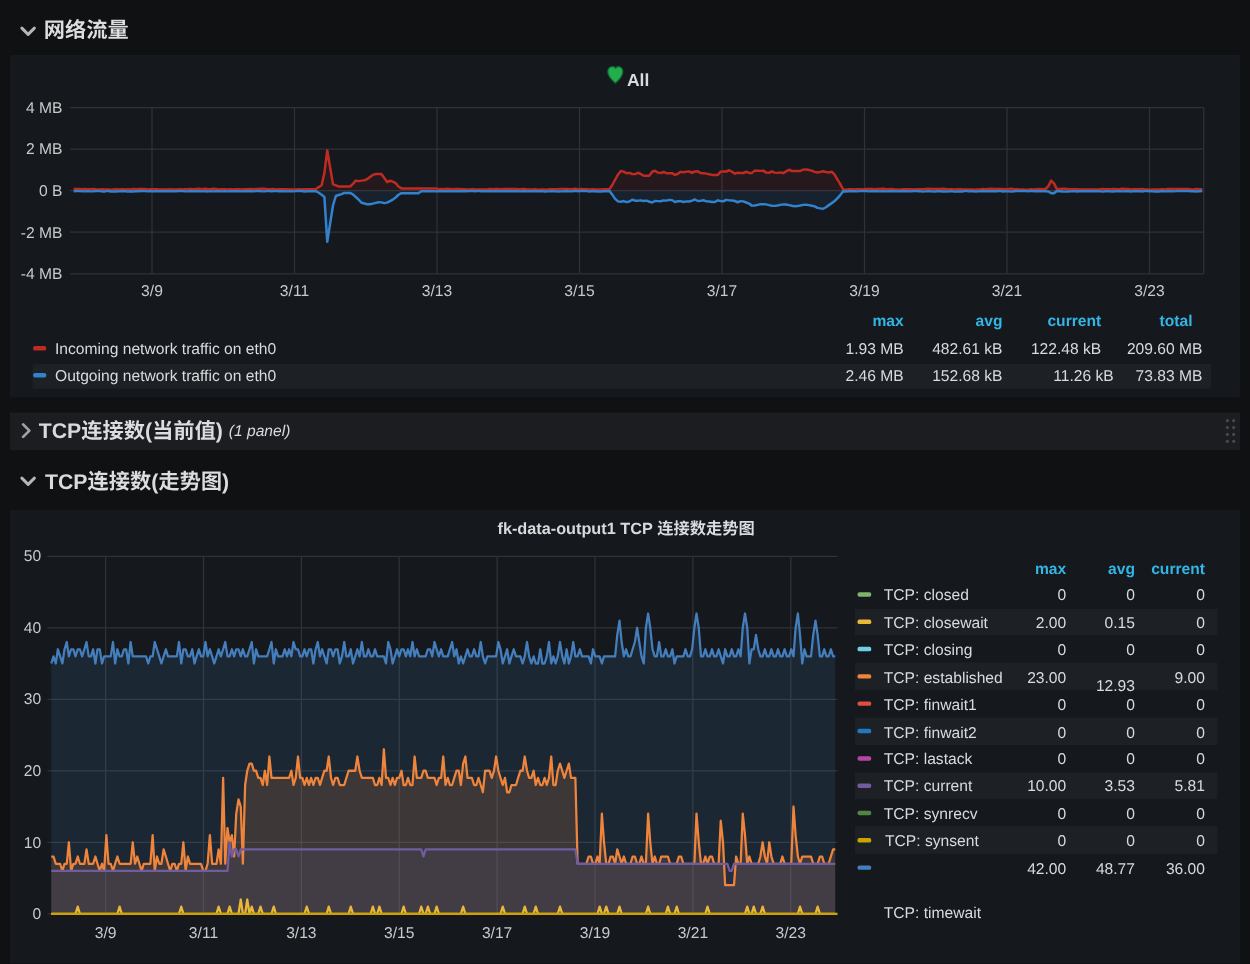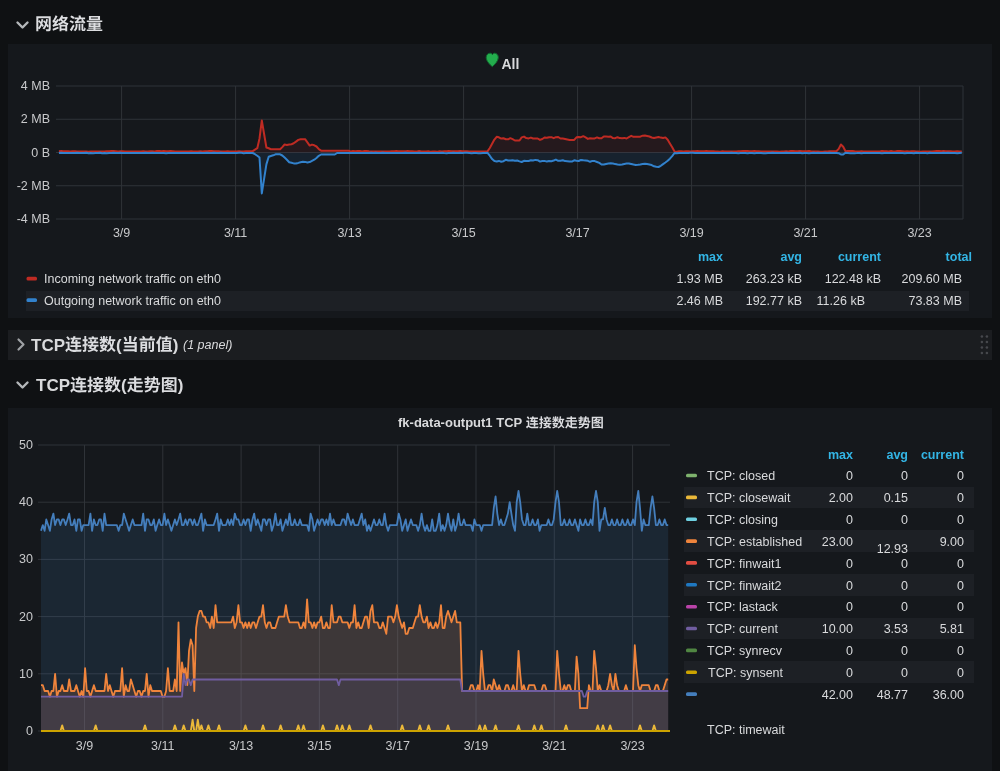--- a/index.html
+++ b/index.html
@@ -154,30 +154,30 @@
 <div class="t c" style="left:205.6px;top:224.5px;width:60px">3/11</div>
 <div class="t c" style="left:319.6px;top:224.5px;width:60px">3/13</div>
 <div class="t c" style="left:433.6px;top:224.5px;width:60px">3/15</div>
 <div class="t c" style="left:547.6px;top:224.5px;width:60px">3/17</div>
 <div class="t c" style="left:661.6px;top:224.5px;width:60px">3/19</div>
 <div class="t c" style="left:775.6px;top:224.5px;width:60px">3/21</div>
 <div class="t c" style="left:889.6px;top:224.5px;width:60px">3/23</div>
 <div class="t r hb" style="right:277px;top:249px;width:90px">max</div>
 <div class="t r hb" style="right:198px;top:249px;width:90px">avg</div>
 <div class="t r hb" style="right:119px;top:249px;width:90px">current</div>
-<div class="t r hb" style="right:28px;top:249px;width:112px">total</div>
+<div class="t r hb" style="right:46px;top:249px;width:112px">total</div>
 <div class="t lg" style="left:44px;top:271.3px">Incoming network traffic on eth0</div>
 <div class="t lg" style="left:44px;top:292.8px">Outgoing network traffic on eth0</div>
 <div class="t r lg" style="right:277px;top:271.3px;width:90px">1.93 MB</div>
-<div class="t r lg" style="right:198px;top:271.3px;width:90px">263.23 kB</div>
+<div class="t r lg" style="right:198px;top:271.3px;width:90px">482.61 kB</div>
 <div class="t r lg" style="right:119px;top:271.3px;width:90px">122.48 kB</div>
 <div class="t r lg" style="right:38px;top:271.3px;width:90px">209.60 MB</div>
 <div class="t r lg" style="right:277px;top:292.8px;width:90px">2.46 MB</div>
-<div class="t r lg" style="right:198px;top:292.8px;width:90px">192.77 kB</div>
-<div class="t r lg" style="right:135px;top:292.8px;width:90px">11.26 kB</div>
+<div class="t r lg" style="right:198px;top:292.8px;width:90px">152.68 kB</div>
+<div class="t r lg" style="right:109px;top:292.8px;width:90px">11.26 kB</div>
 <div class="t r lg" style="right:38px;top:292.8px;width:90px">73.83 MB</div>
 <div class="t r" style="right:967px;top:723.0px;width:40px">0</div>
 <div class="t r" style="right:967px;top:665.8px;width:40px">10</div>
 <div class="t r" style="right:967px;top:608.6px;width:40px">20</div>
 <div class="t r" style="right:967px;top:551.4px;width:40px">30</div>
 <div class="t r" style="right:967px;top:494.2px;width:40px">40</div>
 <div class="t r" style="right:967px;top:437.0px;width:40px">50</div>
 <div class="t c" style="left:54.5px;top:738px;width:60px">3/9</div>
 <div class="t c" style="left:132.8px;top:738px;width:60px">3/11</div>
 <div class="t c" style="left:211.1px;top:738px;width:60px">3/13</div>

